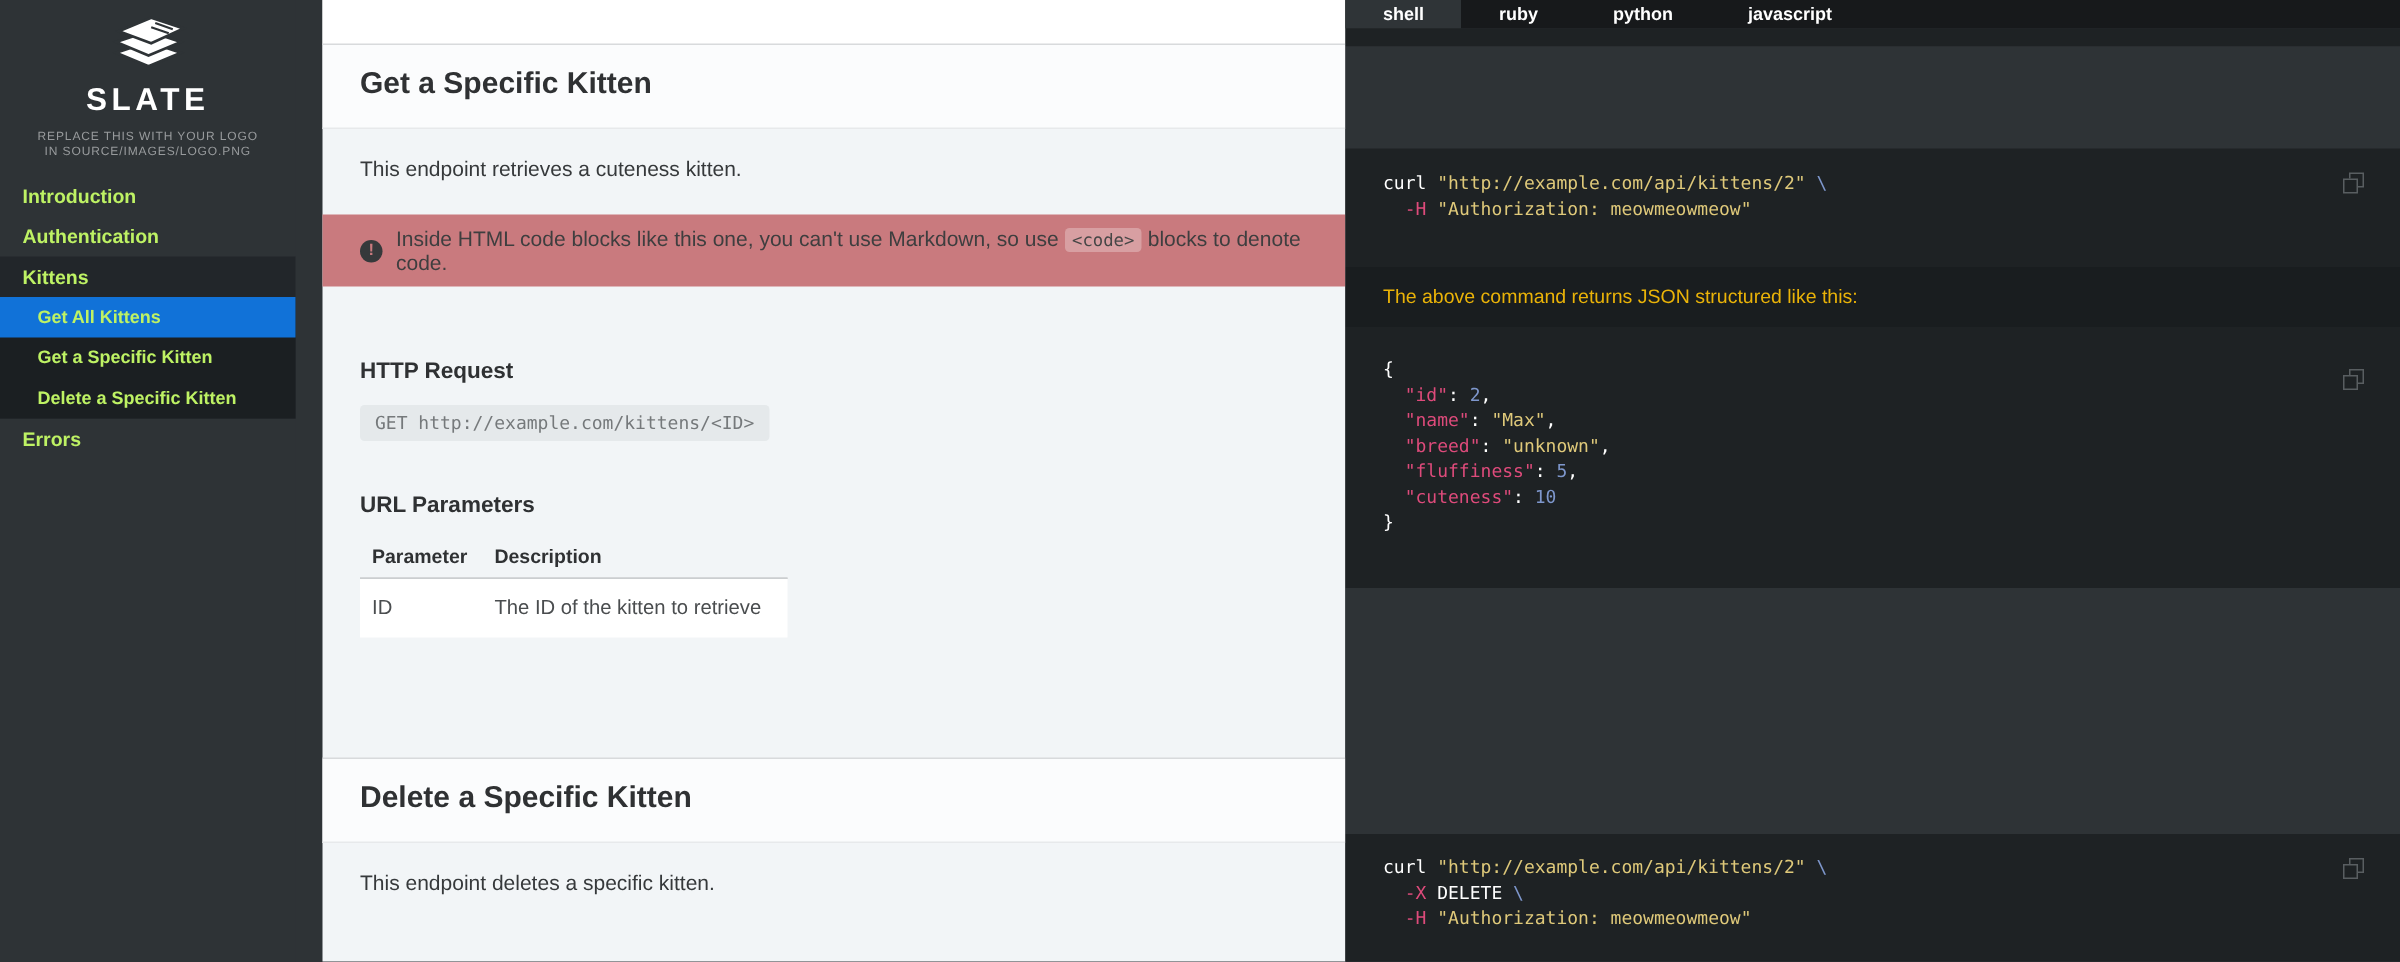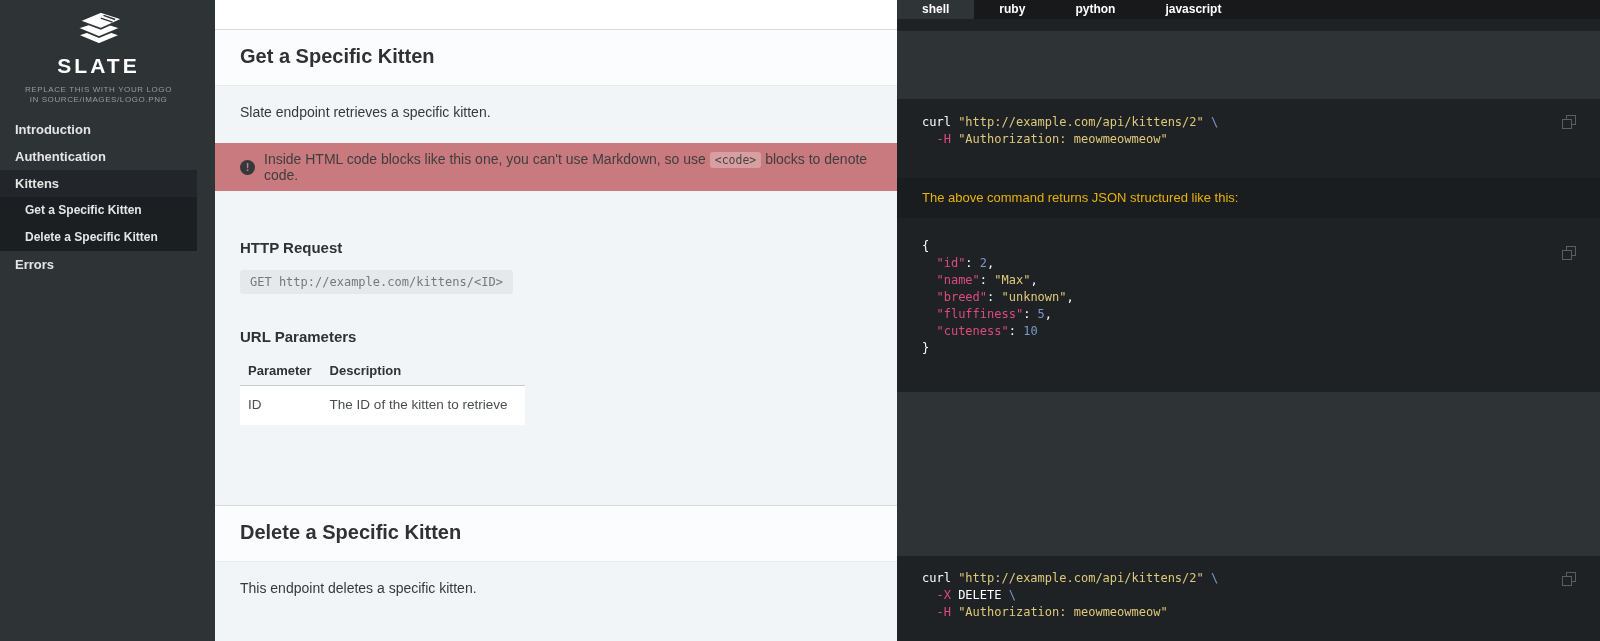--- a/index.html
+++ b/index.html
@@ -12,21 +12,21 @@
     background:#2E3336; color:#fff; }
   .logo-wrap { text-align:center; padding-top:10px; }
   .logo-title { font-size:21px; font-weight:bold; letter-spacing:3px; color:#fff; margin-top:4px; }
   .logo-sub { font-size:8px; color:#989B9D; letter-spacing:0.6px; line-height:10px; margin-top:7px; }
   .search-row { display:flex; align-items:center; gap:8px; margin:24px 15px 0 15px;
     border-bottom:1px solid #5C6062; padding-bottom:7px; }
   .search-row input { background:transparent; border:none; outline:none; color:#C8CBCD;
     font-size:13px; width:150px; font-weight:bold; }
   .search-row input::placeholder { color:#8A8E91; font-weight:bold; }
   .nav { margin-top:11px; font-size:13px; font-weight:bold; }
-  .nav-item { padding:7px 15px; color:#e5e5e5; cursor:pointer; line-height:13px; }
+  .nav-item { padding:7px 15px; color:#bef264; cursor:pointer; line-height:13px; }
   .nav-group { background:#22262A; }
   .nav-sub { background:#1B1F22; }
   .nav-sub .nav-item { padding:7px 15px 7px 25px; font-size:12px; }
   .nav-item.active { background:#1172D8; }
   .side-footer { margin-top:15px; border-top:1px dotted #606466; padding:10px 15px 0 15px; }
   .side-footer .flink { font-size:10.5px; font-weight:bold; color:#fff; line-height:16px; cursor:pointer; }
 
   
   .main { position:absolute; left:215px; top:0; width:682px; height:641px;
     background:#F2F5F7; color:#333; }
@@ -95,37 +95,38 @@
     </div>
   </div>
 
 
   <div class="nav">
     <div class="nav-item">Introduction</div>
     <div class="nav-item">Authentication</div>
     <div class="nav-group">
       <div class="nav-item">Kittens</div>
       <div class="nav-sub">
+        <div class="nav-item active">Get All Kittens</div>
         <div class="nav-item">Get a Specific Kitten</div>
         <div class="nav-item">Delete a Specific Kitten</div>
       </div>
     </div>
     <div class="nav-item">Errors</div>
   </div>
 
 </div>
 
 <div class="main">
   <div class="white-strip"></div>
 
   <div>
     <div class="h1band">
       <h1>Get a Specific Kitten</h1>
     </div>
-    <p class="desc">Slate endpoint retrieves a specific kitten.</p>
+    <p class="desc">This endpoint retrieves a cuteness kitten.</p>
 
     <div class="warn">
       <span class="warn-ic">!</span>
       <span>
         <span>Inside HTML code blocks like this one, you can't use Markdown, so use </span><code>&lt;code&gt;</code><span> blocks to denote code.</span>
       </span>
     </div>
 
     <h2 class="h2 mt-big">HTTP Request</h2>
     <div class="codechip mono">GET http://example.com/kittens/&lt;ID&gt;</div>

